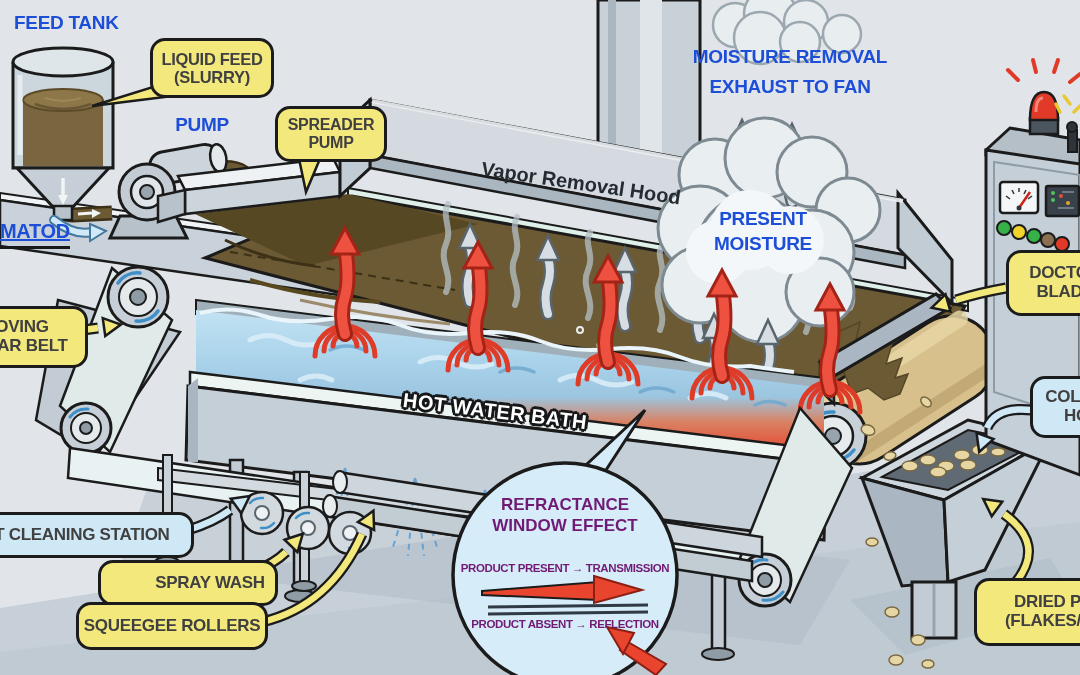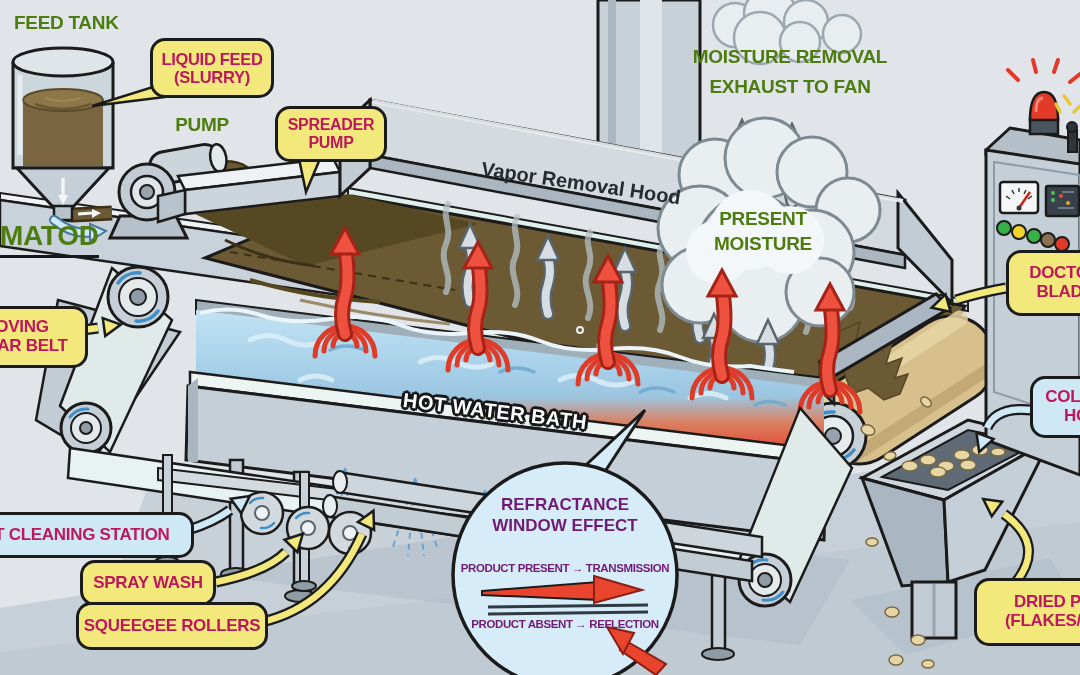--- a/index.html
+++ b/index.html
@@ -1,23 +1,23 @@
 <!DOCTYPE html>
 <html><head>
 <meta charset="utf-8">
 <style>
   html,body{margin:0;padding:0;background:#888;}
   .stage{position:relative;width:1080px;height:675px;overflow:hidden;
          background:#e1e5ea;font-family:"Liberation Sans",sans-serif;}
   .stage svg{position:absolute;left:0;top:0;}
-  .lbl{position:absolute;font-weight:800;color:#4d7c0f;letter-spacing:-0.3px;
+  .lbl{position:absolute;font-weight:800;color:#1d4ed8;letter-spacing:-0.3px;
        text-align:center;white-space:nowrap;line-height:1.15;}
   .co{position:absolute;border:3.5px solid #1b1b1b;border-radius:15px;
       display:flex;flex-direction:column;justify-content:center;align-items:center;
-      font-weight:800;color:#be185d;line-height:1.1;letter-spacing:-0.3px;
+      font-weight:800;color:#404040;line-height:1.1;letter-spacing:-0.3px;
       text-align:center;white-space:nowrap;}
   .co.y{background:#f3e87c;}
   .co.b{background:#cfe8f6;}
   .outline-white{color:#fff;
      text-shadow:-2px -2px 0 #16181a,2px -2px 0 #16181a,-2px 2px 0 #16181a,
                   2px 2px 0 #16181a,0 3px 0 #16181a,3px 0 0 #16181a,
                  -3px 0 0 #16181a,0 -3px 0 #16181a;}
   .inset-txt{position:absolute;left:0;width:100%;text-align:center;
              font-weight:900;color:#701a75;white-space:nowrap;}
 </style>
@@ -466,21 +466,21 @@
     <path d="M1016,582 Q1046,544 1004,514" fill="none" stroke="#1b1b1b" stroke-width="11"></path>
     <path d="M1016,582 Q1046,544 1004,514" fill="none" stroke="#f3e87c" stroke-width="6.5"></path>
     <path d="M0,-9 L17,0 L0,9 z" transform="translate(997,509) rotate(216)" fill="#f3e87c" stroke="#1b1b1b" stroke-width="2.5"></path>
   </g>
 </svg>
 
 <div class="lbl" style="left:14px;top:12px;width:104px;font-size:19px;">FEED TANK</div>
 
 <div class="lbl" style="left:170px;top:114px;width:64px;font-size:19px;">PUMP</div>
 
-<div class="lbl" style="left:0px;top:220px;font-size:28px;border-bottom:3.5px solid #16181a;padding-bottom:3px;">MATOD</div>
+<div class="lbl" style="left:0px;top:220px;font-size:20px;border-bottom:3.5px solid #16181a;padding-bottom:3px;text-decoration:underline;">MATOD</div>
 
 <div class="lbl" style="left:640px;top:42px;width:300px;font-size:19px;line-height:30px;">
   <div>MOISTURE REMOVAL</div>
   <div>EXHAUST TO FAN</div>
 </div>
 
 <div class="lbl" style="left:436px;top:172px;width:290px;font-size:20px;font-weight:700;color:#242b31;transform:rotate(8.3deg);letter-spacing:0;">Vapor Removal Hood</div>
 
 <div class="lbl" style="left:693px;top:206px;width:140px;font-size:19px;line-height:25px;">
   <div>PRESENT</div>
@@ -501,21 +501,21 @@
 
 <div class="co y" style="left:-58px;top:306px;width:140px;height:56px;font-size:17px;">
   <div>MOVING</div>
   <div>MYLAR BELT</div>
 </div>
 
 <div class="co b" style="left:-62px;top:512px;width:250px;height:40px;font-size:17px;">
   <div>BELT CLEANING STATION</div>
 </div>
 
-<div class="co y" style="left:80px;top:560px;width:130px;height:40px;font-size:17px;">
+<div class="co y" style="left:98px;top:560px;width:130px;height:40px;font-size:17px;padding-left:44px;">
   <div>SPRAY WASH</div>
 </div>
 
 <div class="co y" style="left:76px;top:602px;width:186px;height:42px;font-size:17px;">
   <div>SQUEEGEE ROLLERS</div>
 </div>
 
 <div class="co y" style="left:1006px;top:250px;width:112px;height:60px;font-size:17px;">
   <div>DOCTOR</div>
   <div>BLADE</div>

